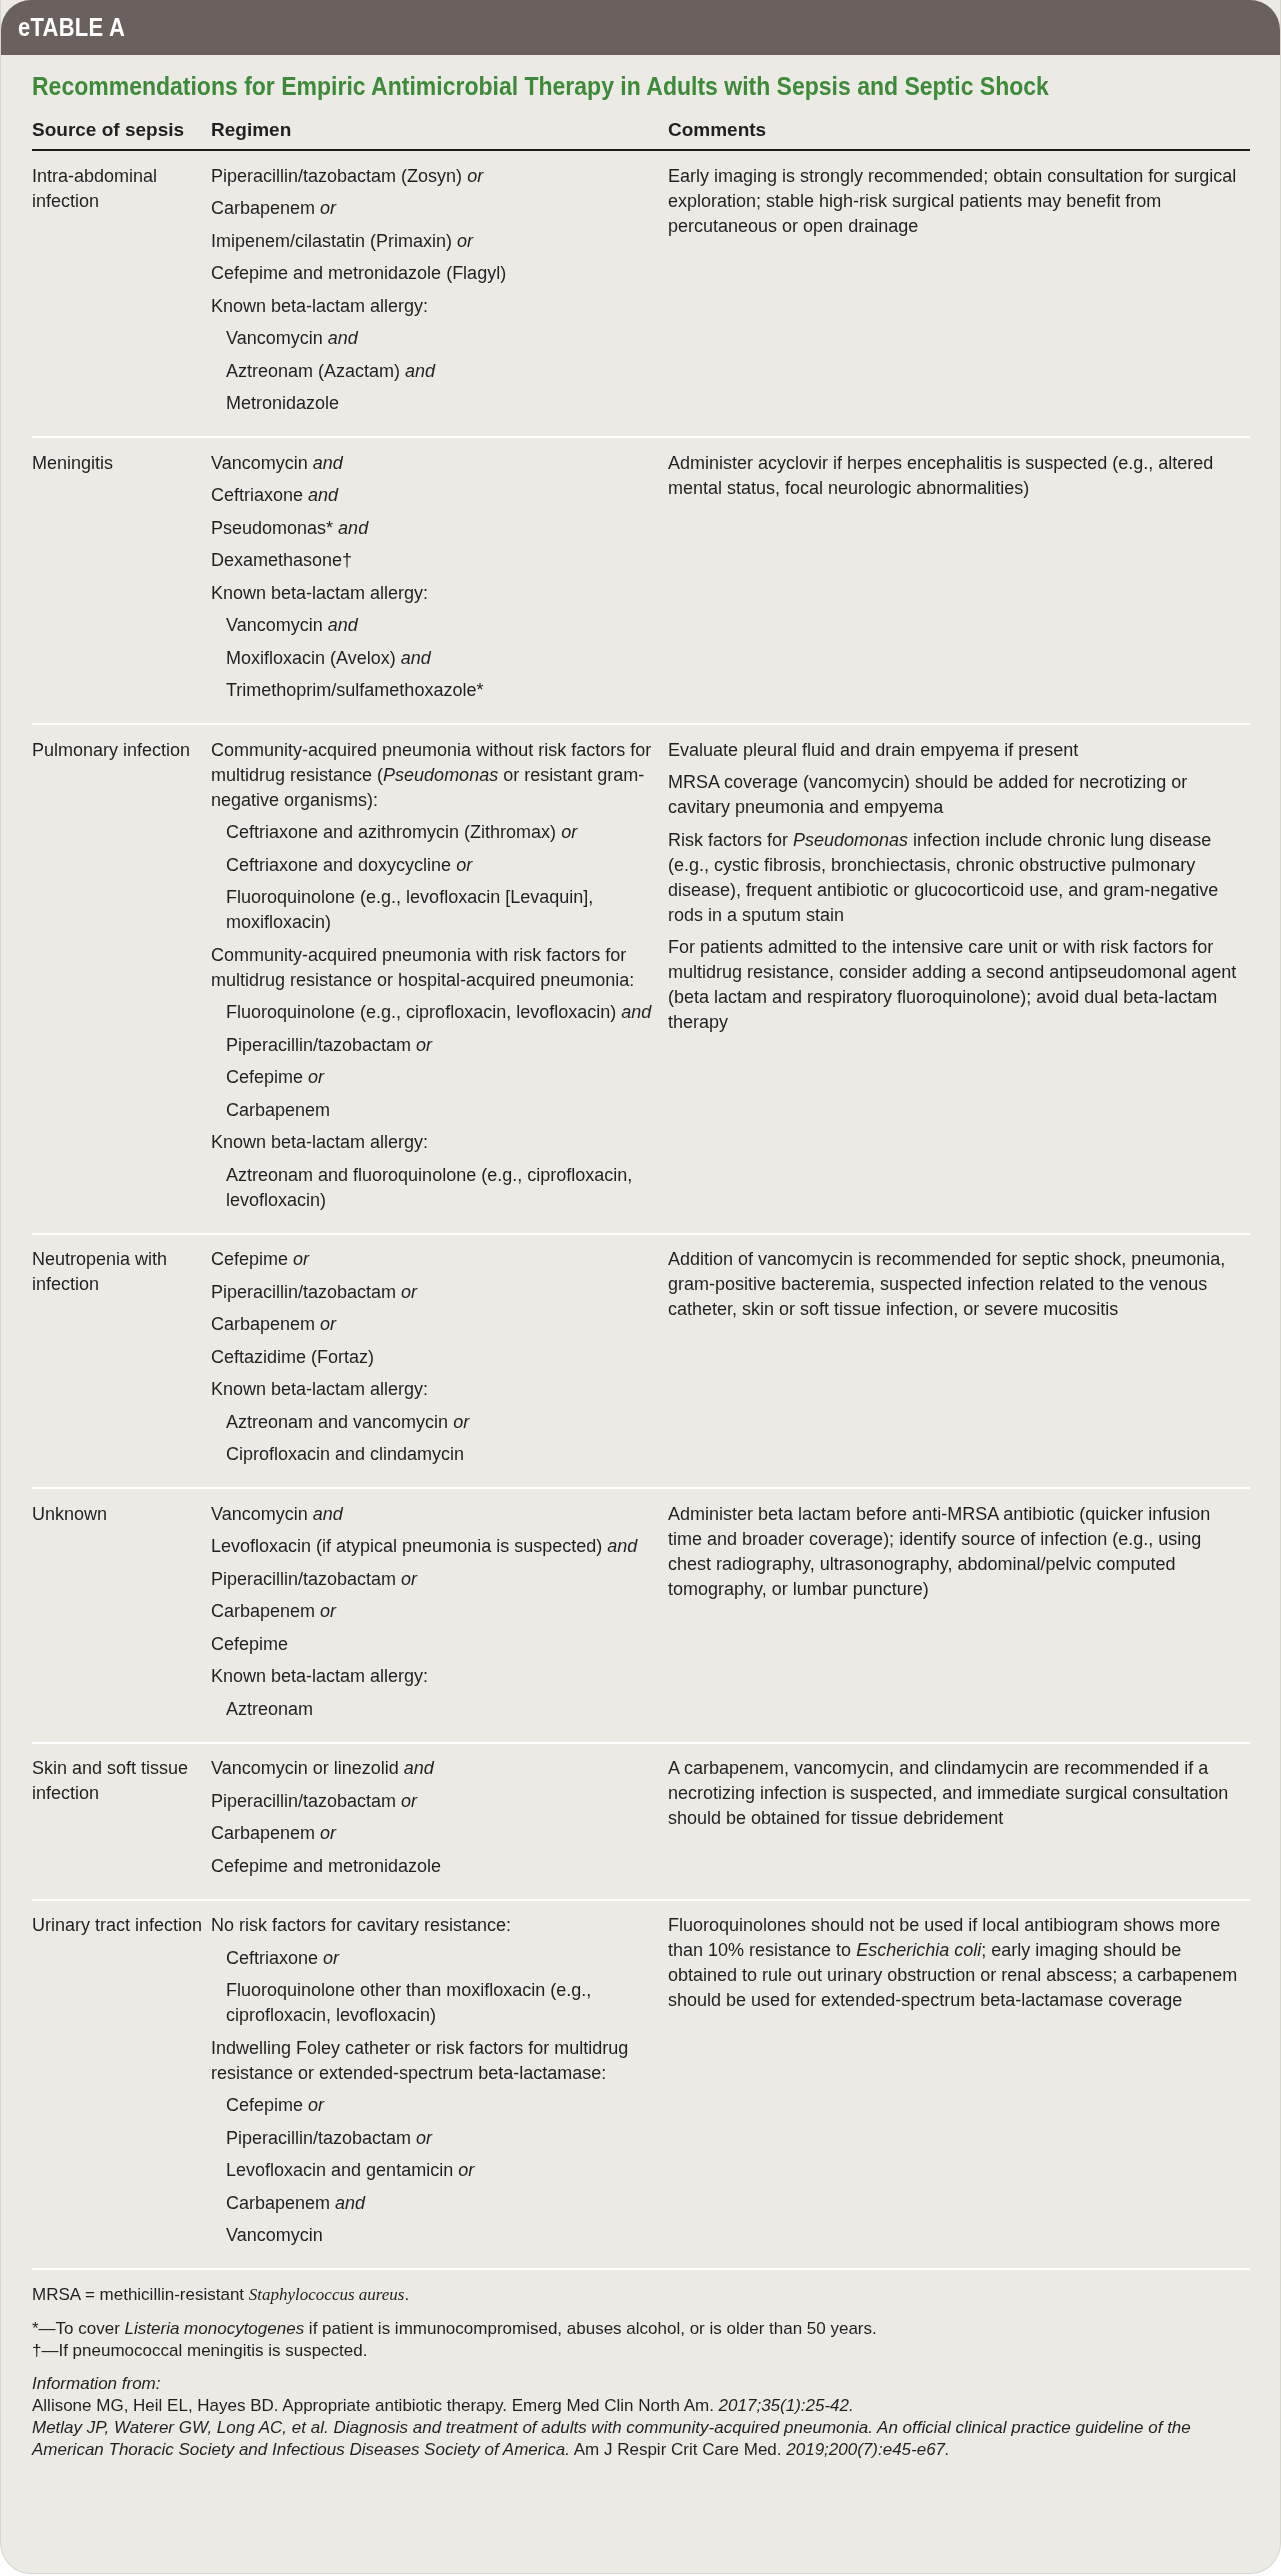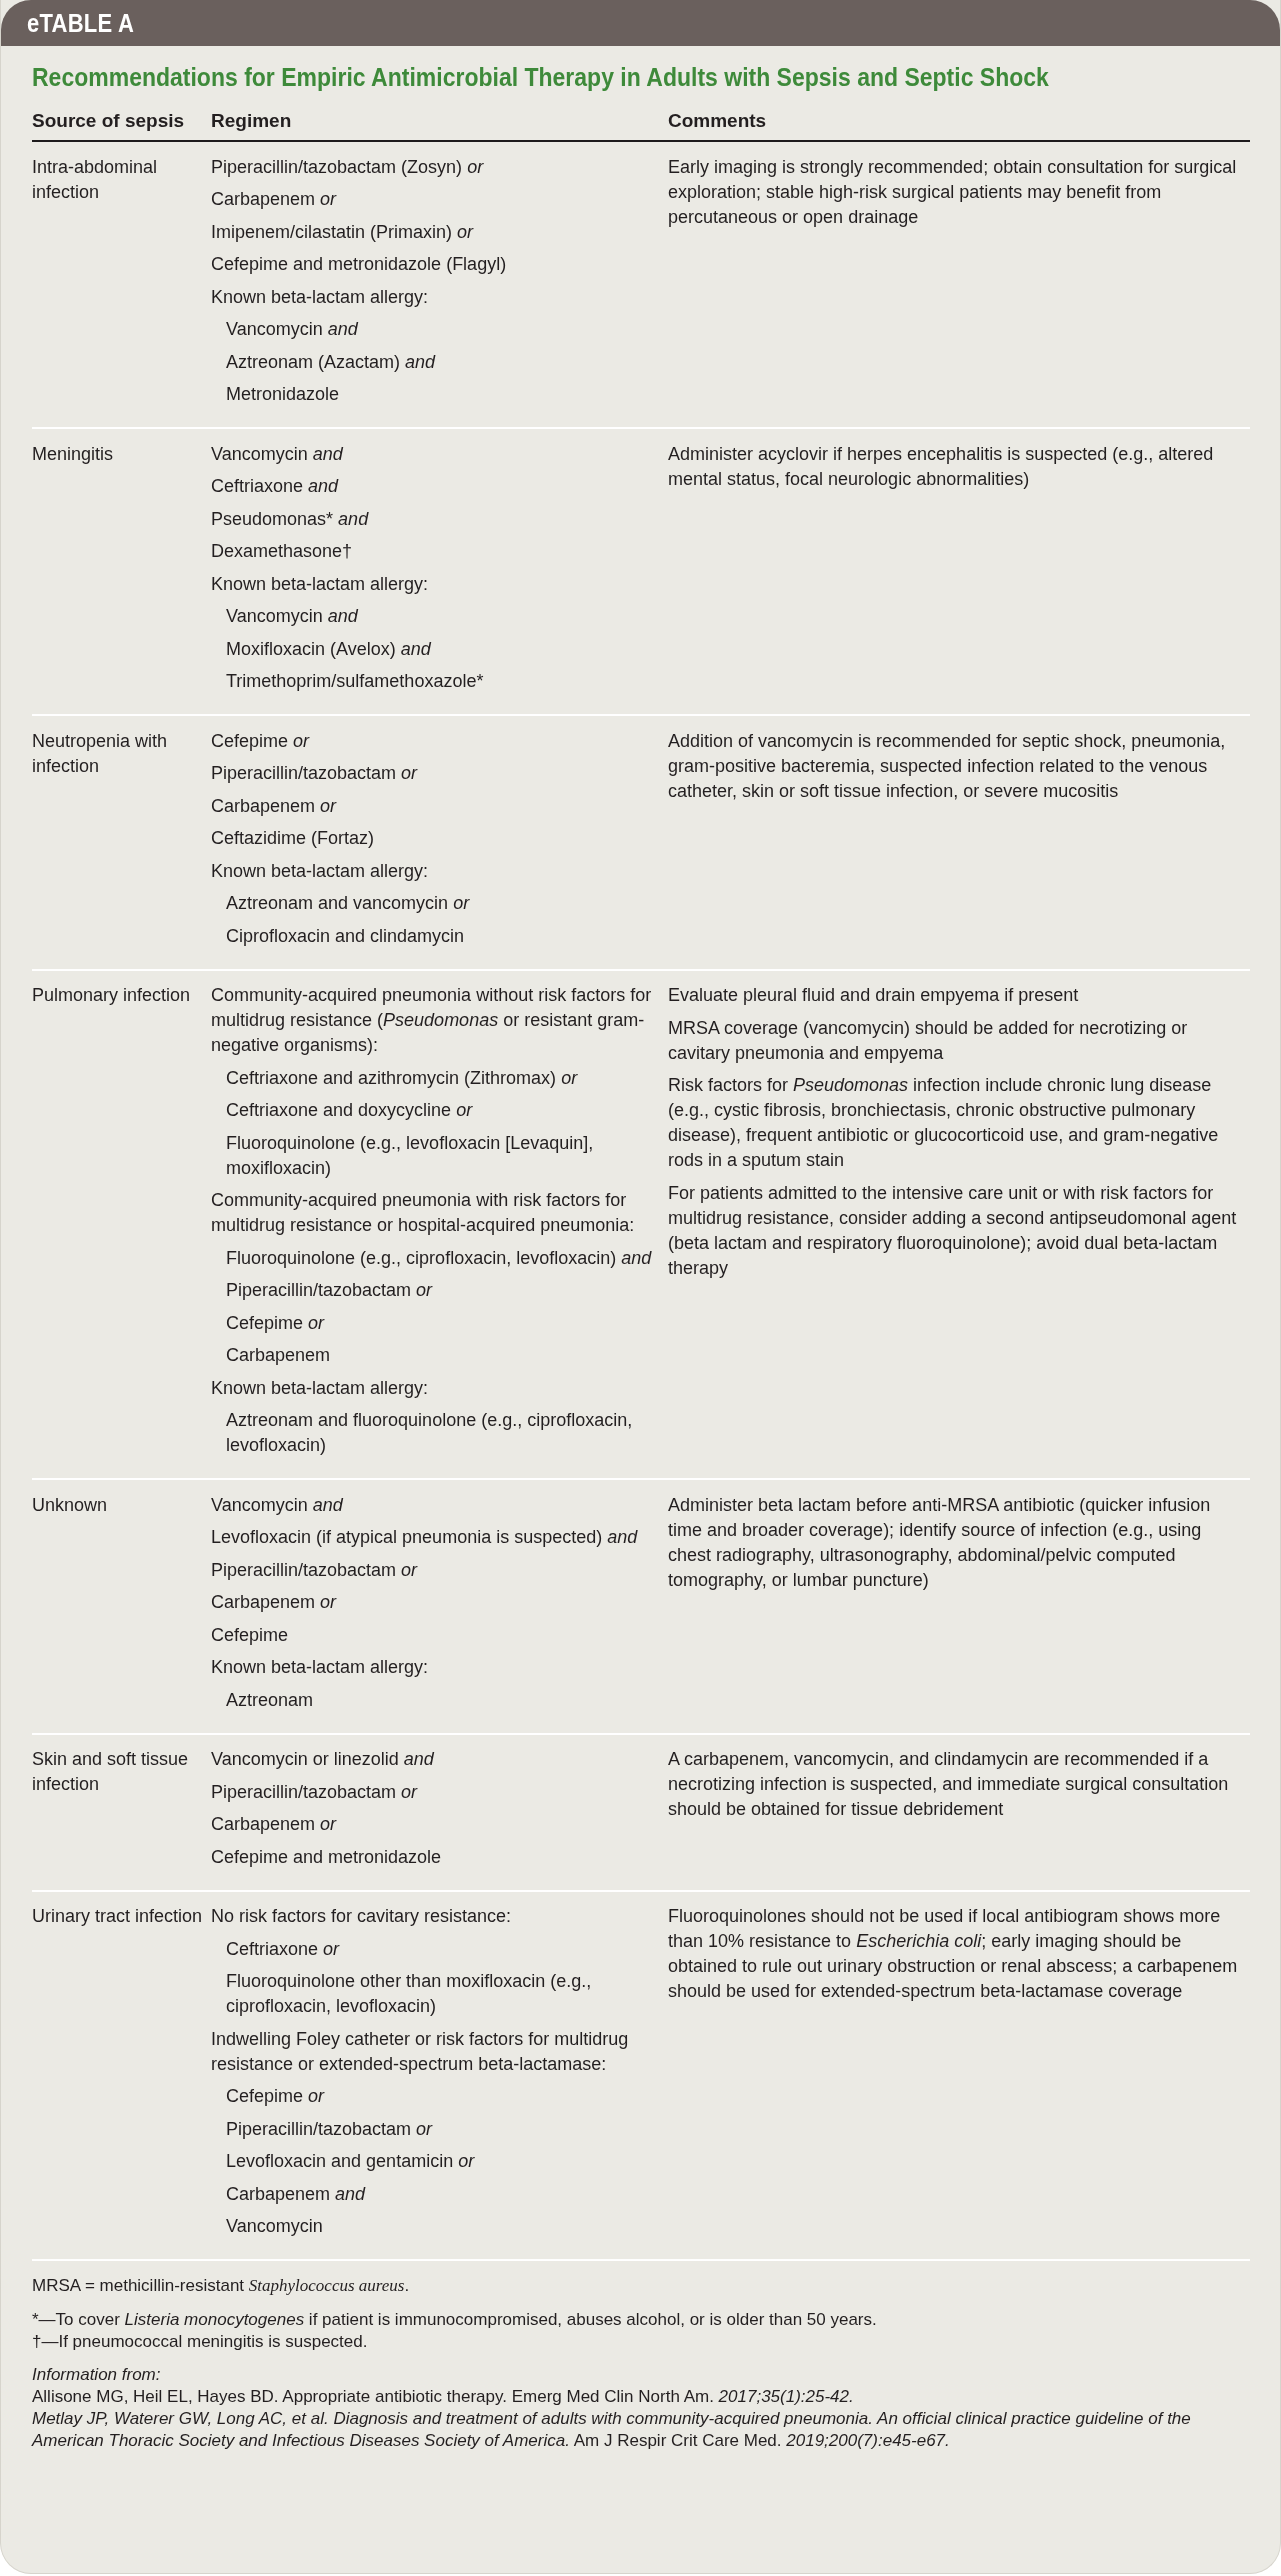--- a/index.html
+++ b/index.html
@@ -3,22 +3,22 @@
 <meta charset="utf-8">
 <style>
   html, body { margin: 0; padding: 0; background: #ffffff; }
   body { width: 1282px; font-family: "Liberation Sans", "DejaVu Sans", sans-serif; color: #231f20; }
   .frame {
     width: 1281px; height: 2574px; box-sizing: border-box;
     background: #ebeae4; border-radius: 0 0 31px 31px;
     border: 0.6px solid #d6d4cc; border-top: none; position: relative; overflow: hidden;
   }
   .header {
-    height: 46px; background: #6a605d; border-radius: 30px 30px 0 0;
-    display: flex; align-items: center; padding-left: 26px; box-sizing: border-box;
+    height: 55px; background: #6a605d; border-radius: 30px 30px 0 0;
+    display: flex; align-items: center; padding-left: 17px; box-sizing: border-box;
   }
   .header-label { color: #ffffff; font-size: 25px; font-weight: 700; letter-spacing: 0.3px; transform: scaleX(0.88); transform-origin: left center; }
   .content { padding: 0 31px 0 31px; }
   .title {
     color: #3e8a3a; font-weight: 700; font-size: 25px; margin: 15px 0 0 0;
     transform: scaleX(0.92); transform-origin: left center; white-space: nowrap;
     line-height: 32px;
   }
   table { width: 1217px; border-collapse: collapse; table-layout: fixed; margin-top: 14px; }
   col.c1 { width: 179px; }
@@ -93,35 +93,20 @@
               <div class="reg-line"><span>Known beta-lactam allergy:</span></div>
               <div class="reg-line indent"><span>Vancomycin</span> <span style="font-style: italic;">and</span></div>
               <div class="reg-line indent"><span>Moxifloxacin (Avelox)</span> <span style="font-style: italic;">and</span></div>
               <div class="reg-line indent"><span>Trimethoprim/sulfamethoxazole*</span></div>
             </td>
             <td>
               <div class="comment-para"><span>Administer acyclovir if herpes encephalitis is suspected (e.g., altered mental status, focal neurologic abnormalities)</span></div>
             </td>
           </tr>
           <tr>
-            <td class="src">Neutropenia with infection</td>
-            <td>
-              <div class="reg-line"><span>Cefepime</span> <span style="font-style: italic;">or</span></div>
-              <div class="reg-line"><span>Piperacillin/tazobactam</span> <span style="font-style: italic;">or</span></div>
-              <div class="reg-line"><span>Carbapenem</span> <span style="font-style: italic;">or</span></div>
-              <div class="reg-line"><span>Ceftazidime (Fortaz)</span></div>
-              <div class="reg-line"><span>Known beta-lactam allergy:</span></div>
-              <div class="reg-line indent"><span>Aztreonam and vancomycin</span> <span style="font-style: italic;">or</span></div>
-              <div class="reg-line indent"><span>Ciprofloxacin and clindamycin</span></div>
-            </td>
-            <td>
-              <div class="comment-para"><span>Addition of vancomycin is recommended for septic shock, pneumonia, gram-positive bacteremia, suspected infection related to the venous catheter, skin or soft tissue infection, or severe mucositis</span></div>
-            </td>
-          </tr>
-          <tr>
             <td class="src">Pulmonary infection</td>
             <td>
               <div class="reg-line"><span>Community-acquired pneumonia without risk factors for multidrug resistance (</span><span style="font-style: italic;">Pseudomonas</span><span> or resistant gram-negative organisms):</span></div>
               <div class="reg-line indent"><span>Ceftriaxone and azithromycin (Zithromax)</span> <span style="font-style: italic;">or</span></div>
               <div class="reg-line indent"><span>Ceftriaxone and doxycycline</span> <span style="font-style: italic;">or</span></div>
               <div class="reg-line indent"><span>Fluoroquinolone (e.g., levofloxacin [Levaquin], moxifloxacin)</span></div>
               <div class="reg-line"><span>Community-acquired pneumonia with risk factors for multidrug resistance or hospital-acquired pneumonia:</span></div>
               <div class="reg-line indent"><span>Fluoroquinolone (e.g., ciprofloxacin, levofloxacin)</span> <span style="font-style: italic;">and</span></div>
               <div class="reg-line indent"><span>Piperacillin/tazobactam</span> <span style="font-style: italic;">or</span></div>
               <div class="reg-line indent"><span>Cefepime</span> <span style="font-style: italic;">or</span></div>
@@ -130,20 +115,35 @@
               <div class="reg-line indent"><span>Aztreonam and fluoroquinolone (e.g., ciprofloxacin, levofloxacin)</span></div>
             </td>
             <td>
               <div class="comment-para"><span>Evaluate pleural fluid and drain empyema if present</span></div>
               <div class="comment-para"><span>MRSA coverage (vancomycin) should be added for necrotizing or cavitary pneumonia and empyema</span></div>
               <div class="comment-para"><span>Risk factors for </span><span style="font-style: italic;">Pseudomonas</span><span> infection include chronic lung disease (e.g., cystic fibrosis, bronchiectasis, chronic obstructive pulmonary disease), frequent antibiotic or glucocorticoid use, and gram-negative rods in a sputum stain</span></div>
               <div class="comment-para"><span>For patients admitted to the intensive care unit or with risk factors for multidrug resistance, consider adding a second antipseudomonal agent (beta lactam and respiratory fluoroquinolone); avoid dual beta-lactam therapy</span></div>
             </td>
           </tr>
           <tr>
+            <td class="src">Neutropenia with infection</td>
+            <td>
+              <div class="reg-line"><span>Cefepime</span> <span style="font-style: italic;">or</span></div>
+              <div class="reg-line"><span>Piperacillin/tazobactam</span> <span style="font-style: italic;">or</span></div>
+              <div class="reg-line"><span>Carbapenem</span> <span style="font-style: italic;">or</span></div>
+              <div class="reg-line"><span>Ceftazidime (Fortaz)</span></div>
+              <div class="reg-line"><span>Known beta-lactam allergy:</span></div>
+              <div class="reg-line indent"><span>Aztreonam and vancomycin</span> <span style="font-style: italic;">or</span></div>
+              <div class="reg-line indent"><span>Ciprofloxacin and clindamycin</span></div>
+            </td>
+            <td>
+              <div class="comment-para"><span>Addition of vancomycin is recommended for septic shock, pneumonia, gram-positive bacteremia, suspected infection related to the venous catheter, skin or soft tissue infection, or severe mucositis</span></div>
+            </td>
+          </tr>
+          <tr>
             <td class="src">Unknown</td>
             <td>
               <div class="reg-line"><span>Vancomycin</span> <span style="font-style: italic;">and</span></div>
               <div class="reg-line"><span>Levofloxacin (if atypical pneumonia is suspected)</span> <span style="font-style: italic;">and</span></div>
               <div class="reg-line"><span>Piperacillin/tazobactam</span> <span style="font-style: italic;">or</span></div>
               <div class="reg-line"><span>Carbapenem</span> <span style="font-style: italic;">or</span></div>
               <div class="reg-line"><span>Cefepime</span></div>
               <div class="reg-line"><span>Known beta-lactam allergy:</span></div>
               <div class="reg-line indent"><span>Aztreonam</span></div>
             </td>

